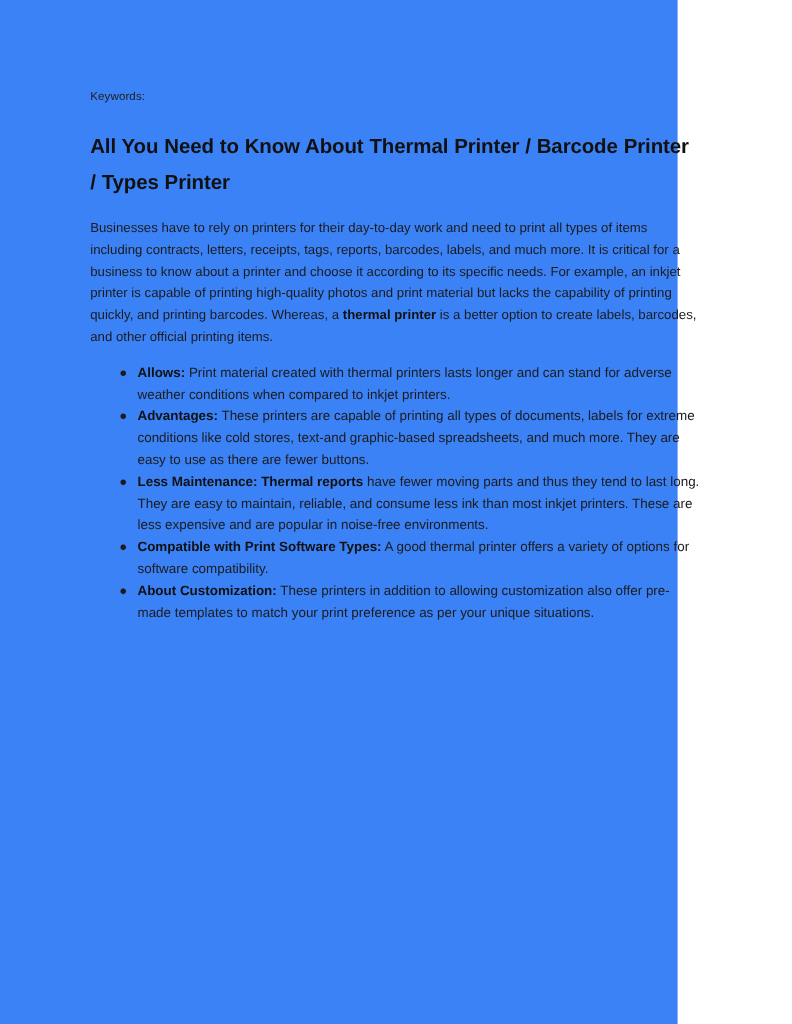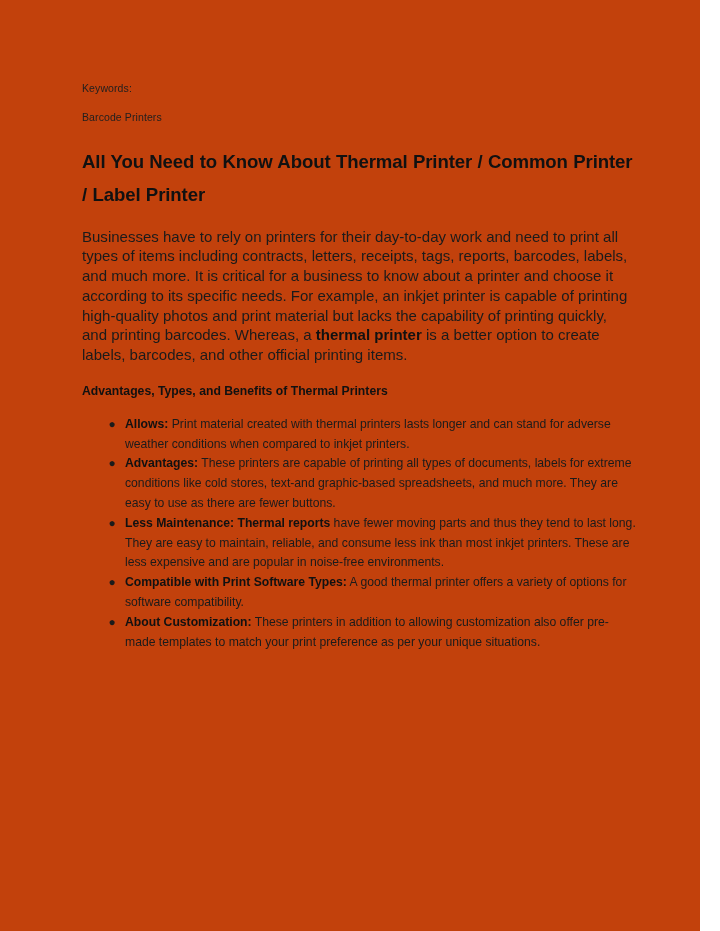--- a/index.html
+++ b/index.html
@@ -11,23 +11,23 @@
     width: 720px;
     height: 931px;
     overflow: hidden;
     font-family: "Liberation Sans", sans-serif;
     color: #1b1b1b;
     -webkit-font-smoothing: antialiased;
   }
 
   .page {
     position: relative;
-    width: 700px;
+    width: 616px;
     height: 931px;
-    background: #c2410c;
+    background: #3b82f6;
     box-sizing: border-box;
     padding: 0;
   }
 
   .content {
     position: absolute;
     left: 82px;
     top: 82px;
     width: 554px;
   }
@@ -48,21 +48,21 @@
     font-weight: bold;
     line-height: 33px;
     letter-spacing: -0.1px;
     color: #111111;
     margin: 21px 0 0 0;
     word-spacing: 0.3px;
   }
 
   
   .para {
-    font-size: 15px;
+    font-size: 12px;
     line-height: 19.8px;
     color: #1b1b1b;
     margin: 16px 0 0 0;
     text-align: left;
     letter-spacing: 0.01px;
   }
 
   .subhead {
     font-size: 12.2px;
     line-height: 19.8px;
@@ -100,27 +100,25 @@
     color: #1b1b1b;
   }
 </style>
 </head>
 <body>
 
 <div class="page">
   <div class="content">
 
     <p class="kw-line">Keywords:</p>
-    <p class="kw-line">Barcode Printers</p>
 
-    <h1 class="doc-title">All You Need to Know About Thermal Printer / Common Printer / Label Printer</h1>
+    <h1 class="doc-title">All You Need to Know About Thermal Printer / Barcode Printer / Types Printer</h1>
 
     <p class="para"><span>Businesses have to rely on printers for their day-to-day work and need to print all types of items including contracts, letters, receipts, tags, reports, barcodes, labels, and much more. It is critical for a business to know about a printer and choose it according to its specific needs. For example, an inkjet printer is capable of printing high-quality photos and print material but lacks the capability of printing quickly, and printing barcodes. Whereas, a </span><b>thermal printer</b><span> is a better option to create labels, barcodes, and other official printing items.</span></p>
 
-    <p class="subhead">Advantages, Types, and Benefits of Thermal Printers</p>
 
 
 
     <ul class="bullets">
       <li>
         <span class="marker">●</span>
         <b>Allows:</b><span> Print material created with thermal printers lasts longer and can stand for adverse weather conditions when compared to inkjet printers.</span>
       </li>
       <li>
         <span class="marker">●</span>

